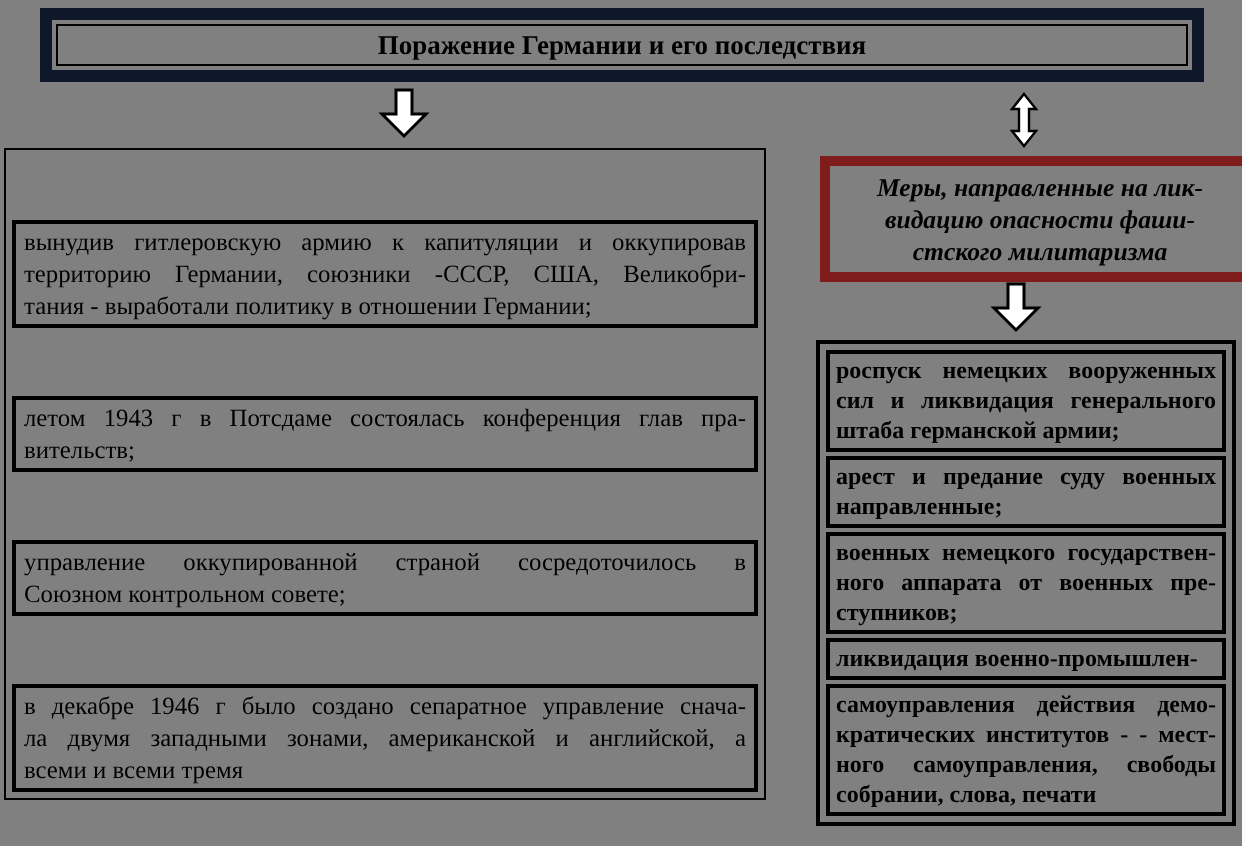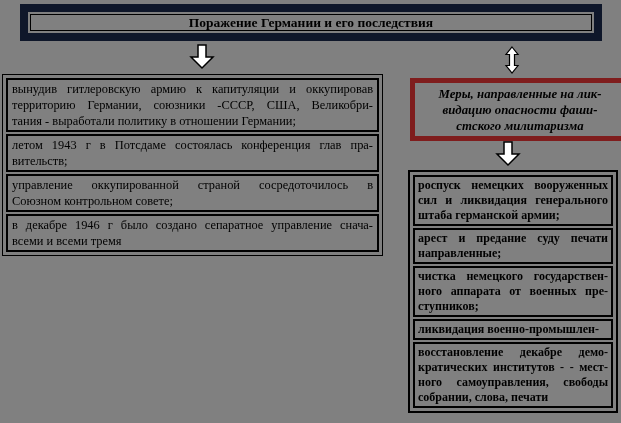--- a/index.html
+++ b/index.html
@@ -9,21 +9,21 @@
     background: #808080;
     font-family: "Liberation Serif", "DejaVu Serif", serif;
     color: #000;
     overflow: hidden;
   }
   
   .title-box {
     position: absolute; left: 20px; top: 4px;
     width: 582px; height: 37px;
     box-sizing: border-box;
-    border: 8px solid #0f172a;
+    border: 6px solid #0f172a;
     padding: 2px;
   }
   .title-inner {
     box-sizing: border-box;
     width: 100%; height: 100%;
     border: 1px solid #000;
     display: flex; align-items: center; justify-content: center;
   }
   .title-text { font-weight: bold; font-size: 13.5px; }
 
@@ -40,20 +40,21 @@
     box-sizing: border-box;
     border: 1px solid #000;
     padding: 3px;
     display: flex; flex-direction: column; gap: 2px;
   }
   .left-panel .panel-item {
     border: 2px solid #000;
     padding: 1px 4px;
     font-size: 12.4px;
     line-height: 16px;
+    margin-top: 32px;
   }
 
   
   .right-heading {
     position: absolute; left: 410px; top: 78px;
     width: 220px; height: 63px;
     box-sizing: border-box;
     border: 5px solid #7f1d1d;
     display: flex; align-items: center; justify-content: center;
   }
@@ -113,20 +114,21 @@
     <div class="panel-item just">
         <div class="tline">летом 1943 г в Потсдаме состоялась конференция глав пра-</div>
         <div class="tline">вительств;</div>
       </div>
     <div class="panel-item just">
         <div class="tline">управление оккупированной страной сосредоточилось в</div>
         <div class="tline">Союзном контрольном совете;</div>
       </div>
     <div class="panel-item just">
         <div class="tline">в декабре 1946 г было создано сепаратное управление снача-</div>
+        <div class="tline">ла двумя западными зонами, американской и английской, а</div>
         <div class="tline">всеми и всеми тремя</div>
       </div>
   </div>
 
   <div class="right-heading">
     <div class="heading-text center">
         <div class="tline">Меры, направленные на лик-</div>
         <div class="tline">видацию опасности фаши-</div>
         <div class="tline">стского милитаризма</div>
       </div>
@@ -136,32 +138,32 @@
     <polygon points="10,1 18,1 18,13 25,13 14,24 3,13 10,13" fill="#ffffff" stroke="#000000" stroke-width="1.5"></polygon>
   </svg>
 
   <div class="right-panel">
     <div class="panel-item just">
         <div class="tline">роспуск немецких вооруженных</div>
         <div class="tline">сил и ликвидация генерального</div>
         <div class="tline">штаба германской армии;</div>
       </div>
     <div class="panel-item just">
-        <div class="tline">арест и предание суду печати</div>
+        <div class="tline">арест и предание суду военных</div>
         <div class="tline">направленные;</div>
       </div>
     <div class="panel-item just">
-        <div class="tline">чистка немецкого государствен-</div>
+        <div class="tline">военных немецкого государствен-</div>
         <div class="tline">ного аппарата от военных пре-</div>
         <div class="tline">ступников;</div>
       </div>
     <div class="panel-item just">
         <div class="tline">ликвидация военно-промышлен-</div>
       </div>
     <div class="panel-item just">
-        <div class="tline">восстановление декабре демо-</div>
+        <div class="tline">самоуправления действия демо-</div>
         <div class="tline">кратических институтов - - мест-</div>
         <div class="tline">ного самоуправления, свободы</div>
         <div class="tline">собрании, слова, печати</div>
       </div>
   </div>
 
 </div>
 
 </body></html>

